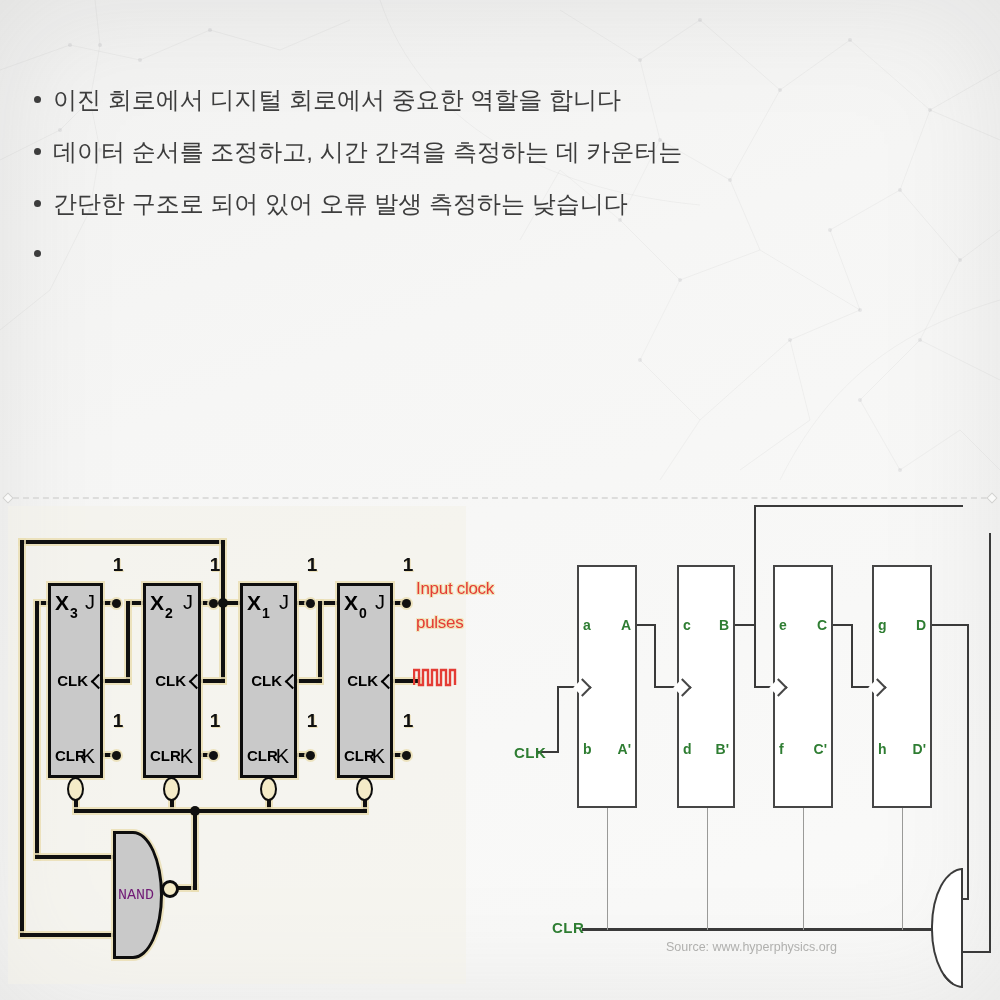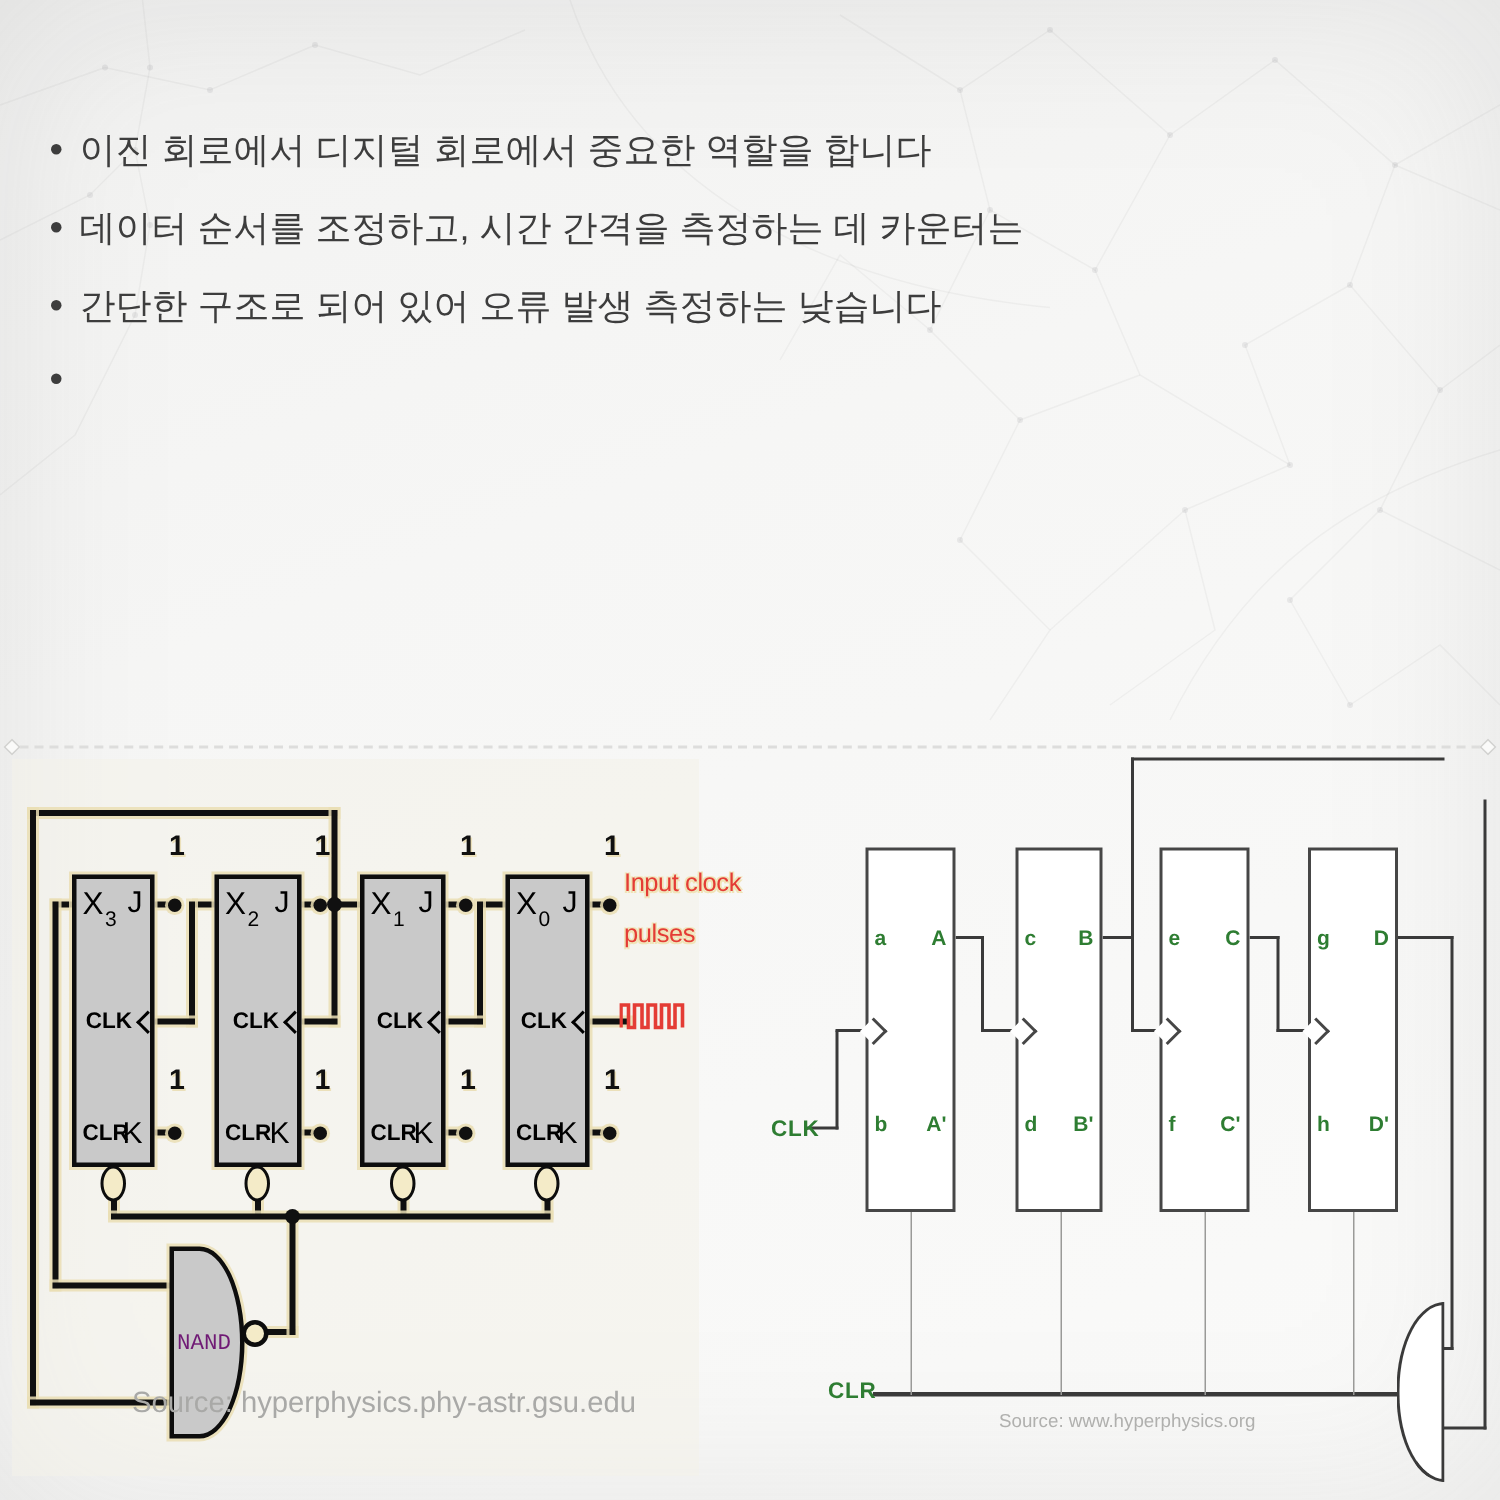--- a/index.html
+++ b/index.html
@@ -26,21 +26,21 @@
 
   
   .ldiag{position:absolute;left:0;top:0;width:500px;height:1000px;z-index:2;}
   .lbg{position:absolute;left:8px;top:506px;width:458px;height:478px;background:#f3f1ea;opacity:.6;}
   .w{position:absolute;background:#101010;box-shadow:0 0 0 2px rgba(234,222,180,.85);z-index:1;}
   .pdot{position:absolute;width:9px;height:9px;background:#101010;border-radius:50%;
     box-shadow:0 0 0 2px rgba(234,222,180,.85);z-index:3;}
   .jdot{position:absolute;width:10px;height:10px;background:#101010;border-radius:50%;z-index:3;}
   .ff{position:absolute;top:583px;height:195px;background:#c9c9c9;border:3px solid #0d0d0d;
     box-sizing:border-box;z-index:2;box-shadow:0 0 0 2px rgba(234,222,180,.85);color:#000;}
-  .ffname{position:absolute;left:4px;top:5px;font-size:21px;font-weight:400;}
+  .ffname{position:absolute;left:4px;top:5px;font-size:21px;font-weight:700;}
   .ffname sub{font-size:14px;position:relative;top:3px;left:1px;}
   .ffj{position:absolute;right:5px;top:5px;font-size:20px;}
   .ffk{position:absolute;right:5px;bottom:7px;font-size:20px;}
   .ffclk{position:absolute;right:12px;top:86px;font-size:15px;font-weight:600;}
   .ffclr{position:absolute;left:4px;bottom:11px;font-size:15px;font-weight:600;}
   .lchev{position:absolute;right:-4px;top:90px;width:9px;height:9px;
     border-left:2.5px solid #000;border-bottom:2.5px solid #000;transform:rotate(45deg);}
   .one{position:absolute;width:16px;text-align:center;font-size:19px;font-weight:700;color:#101010;
     text-shadow:1px 1px 0 rgba(234,222,180,.9);z-index:2;}
   .bub{position:absolute;top:777px;width:17px;height:24px;background:#f4ebc8;
@@ -238,21 +238,20 @@
     <div class="nbub"></div>
 
     <div class="clkin">
       <div>Input clock</div>
       <div>pulses</div>
     </div>
     <svg class="wave" width="44" height="24" viewBox="0 0 44 24">
       <path d="M1,20 L1,5 L6,5 L6,20 L10,20 L10,5 L15,5 L15,20 L19,20 L19,5 L24,5 L24,20 L28,20 L28,5 L33,5 L33,20 L37,20 L37,5 L42,5 L42,20" fill="none" stroke="#e43c35" stroke-width="2.4"></path>
     </svg>
 
-    <div class="lsrc">Source: hyperphysics.phy-astr.gsu.edu</div>
   </div>
 
   <div class="rdiag">
 
     <div class="rw" style="left:38px;top:751px;width:21px;height:2px"></div>
     <div class="rw" style="left:57px;top:687px;width:2px;height:66px"></div>
     <div class="rw" style="left:57px;top:686px;width:20px;height:2px"></div>
     <div class="rw" style="left:137px;top:624px;width:19px;height:2px"></div>
     <div class="rw" style="left:154px;top:624px;width:2px;height:64px"></div>
     <div class="rw" style="left:154px;top:686px;width:23px;height:2px"></div>

